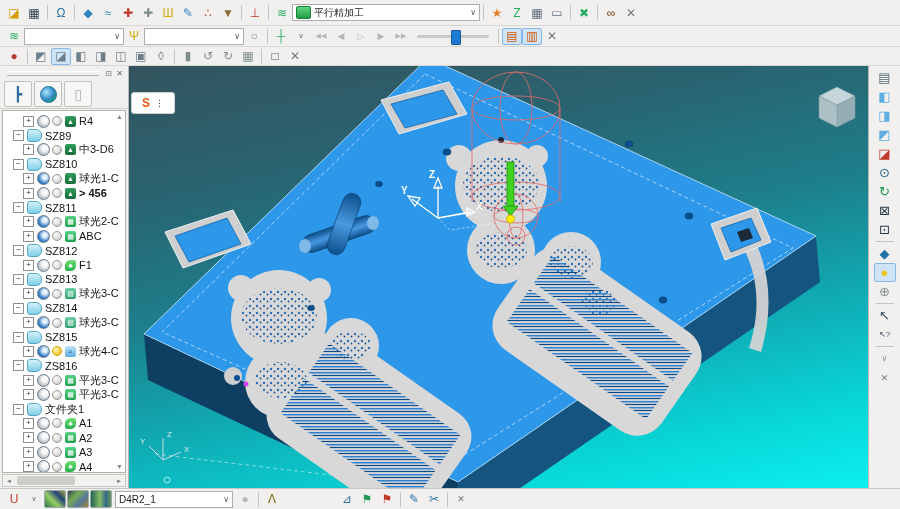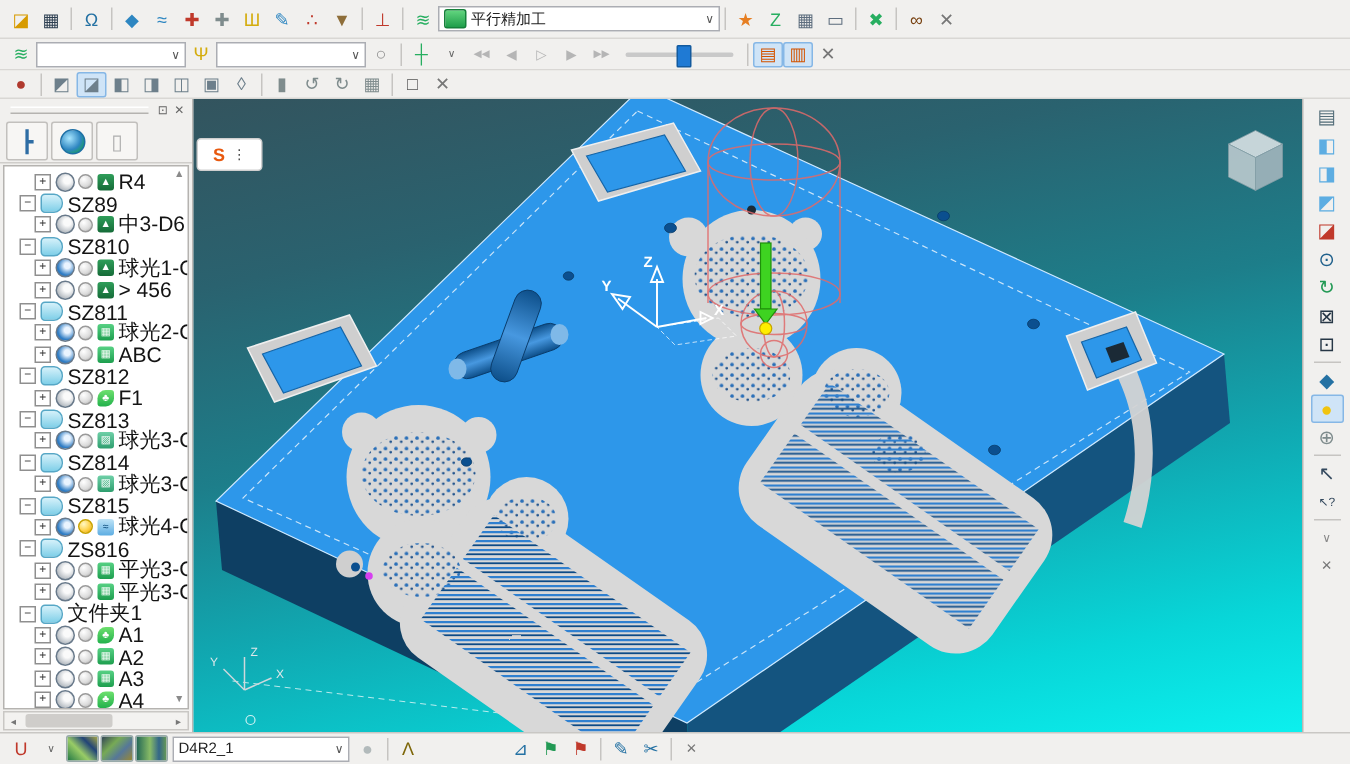--- a/index.html
+++ b/index.html
@@ -34,22 +34,22 @@
   .compass.gray{background:radial-gradient(circle at 62% 38%,#fafafa 25%,#b9bfc5 70%);}
   .bulb{width:8px;height:8px;border-radius:50%;background:radial-gradient(circle at 35% 30%,#fff,#dcdcdc 60%,#a5a5a5);border:1px solid #9a9a9a;margin-right:3px;flex:none;}
   .bulb.on{background:radial-gradient(circle at 35% 30%,#fff8c4,#ffd34d 55%,#e8a400);border-color:#c9a300;}
   .ti{width:11px;height:11px;border-radius:2px;font-size:7px;line-height:11px;text-align:center;color:#fff;margin-right:3px;flex:none;}
   .ti.mountain{background:linear-gradient(#2f9e5a,#156b38);}
   .ti.box{background:linear-gradient(#57d184,#1d9e4e);}
   .ti.pic{background:linear-gradient(#6fd0a8,#2e9e6e);}
   .ti.leaf{background:linear-gradient(#6ee06e,#22b14c);border-radius:50% 2px 50% 2px;}
   .ti.cloud{background:linear-gradient(#bfe4f7,#5dade2);color:#11507e;}
   .bub{width:13px;height:11px;border-radius:3px 6px 6px 3px;background:linear-gradient(#d5f1fa,#7fcfe8);border:1px solid #56a7c6;margin-right:3px;flex:none;}
-  .tl{font-size:14px;color:#141414;white-space:nowrap;overflow:hidden;text-align:center;}
-  .tl.b{font-weight:normal;}
+  .tl{font-size:11px;color:#141414;white-space:nowrap;overflow:hidden;text-align:center;}
+  .tl.b{font-weight:bold;}
   #vscroll-up{position:absolute;right:2px;top:2px;font-size:7px;color:#8a8a8a;}
   #vscroll-dn{position:absolute;right:2px;bottom:2px;font-size:7px;color:#8a8a8a;}
   #hscroll{position:absolute;left:2px;right:2px;bottom:1px;height:13px;background:#f3f2f0;border:1px solid #c9c7c4;display:flex;align-items:center;box-sizing:border-box;}
   #hscroll .arrow{width:12px;font-size:7px;color:#777;text-align:center;}
   #hscroll .track{flex:1;position:relative;height:100%;}
   #hscroll .thumb{position:absolute;left:2px;top:1px;height:9px;width:58px;background:#cfcdca;border-radius:2px;}
   
   #viewport{position:absolute;left:129px;top:66px;width:739px;height:422px;background:linear-gradient(168deg,#33545e 0%,#2a626f 22%,#1d7e8a 45%,#10a9b2 65%,#08d6d8 85%,#0cf0ee 100%);overflow:hidden;}
   #viewport svg{position:absolute;left:0;top:0;}
   .s-widget{position:absolute;left:2px;top:26px;width:42px;height:20px;background:#fff;border:1px solid #cfcfcf;border-radius:3px;display:flex;align-items:center;justify-content:center;gap:5px;}

